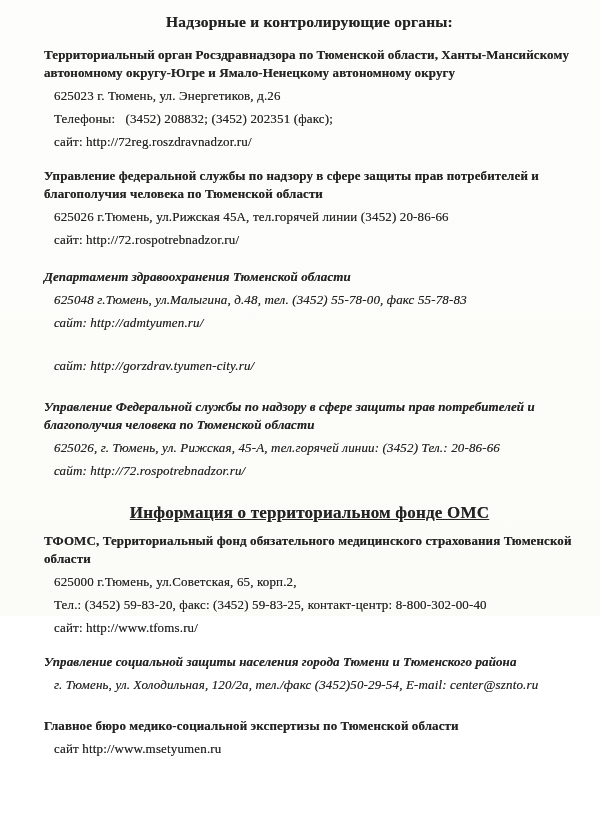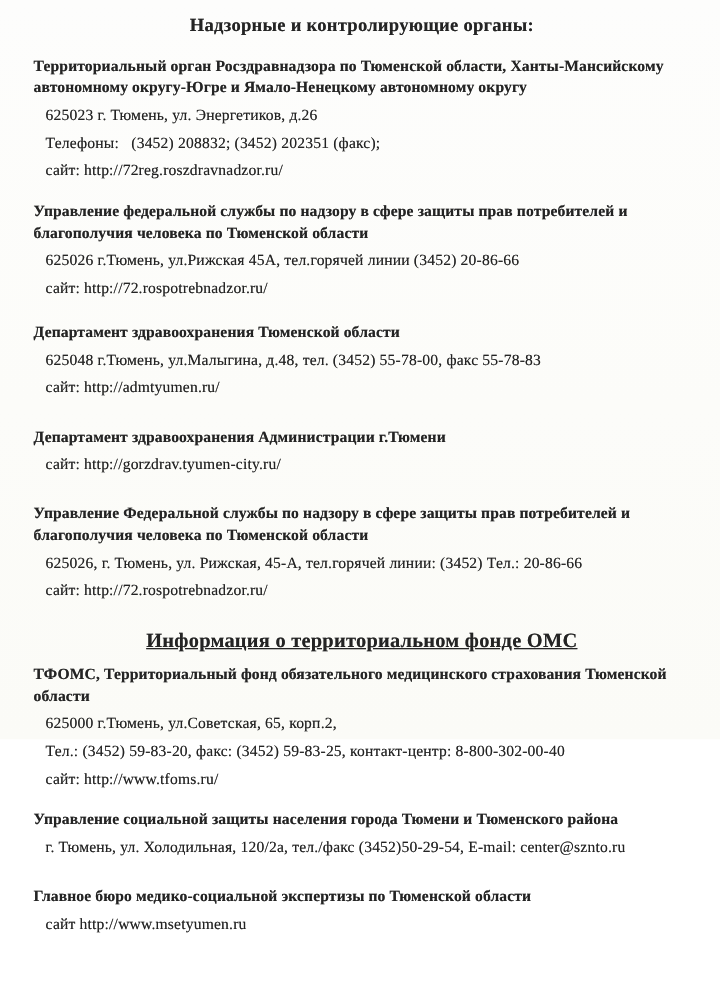--- a/index.html
+++ b/index.html
@@ -7,21 +7,21 @@
     padding: 0;
     width: 600px;
     height: 818px;
     background: #ffffff;
     overflow: hidden;
   }
   .page {
     box-sizing: border-box;
     width: 600px;
     height: 616px;
-    padding: 13px 34px 0 37px;
+    padding: 13px 34px 0 53px;
     background: linear-gradient(180deg, #fdfdfc 0%, #fcfcf9 55%, #fbfbf7 100%);
     font-family: "Liberation Serif", "DejaVu Serif", serif;
     color: #242424;
     text-shadow: 0 0 0.45px rgba(30,30,30,0.6);
   }
   .doc-title {
     margin: 0 0 15px 0;
     text-align: center;
     font-size: 15.5px;
     font-weight: bold;
@@ -39,21 +39,21 @@
     letter-spacing: 0.1px;
   }
   .org-line {
     margin: 1px;
     font-size: 13px;
     line-height: 22px;
     white-space: pre-wrap;
     letter-spacing: 0.15px;
   }
   .gap-md { margin-bottom: 17px; }
-  .gap-lg { margin-bottom: 21px; }
+  .gap-lg { margin-bottom: 21px; font-style: italic; }
   .oms-title {
     margin: 6px 0 9px 0;
     text-align: center;
     font-size: 17px;
     font-weight: bold;
     letter-spacing: 0.2px;
     text-decoration: underline;
   }
 </style>
 </head>
@@ -76,21 +76,20 @@
     <p class="org-line">сайт: http://72.rospotrebnadzor.ru/</p>
   </section>
 
   <section class="org gap-lg">
     <h2 class="org-heading">Департамент здравоохранения Тюменской области</h2>
     <p class="org-line">625048 г.Тюмень, ул.Малыгина, д.48, тел. (3452) 55-78-00, факс 55-78-83</p>
     <p class="org-line">сайт: http://admtyumen.ru/</p>
   </section>
 
   <section class="org gap-lg">
-    <h2 class="org-heading">Департамент здравоохранения Администрации г.Тюмени</h2>
     <p class="org-line">сайт: http://gorzdrav.tyumen-city.ru/</p>
   </section>
 
   <section class="org gap-lg">
     <h2 class="org-heading">Управление Федеральной службы по надзору в сфере защиты прав потребителей и благополучия человека по Тюменской области</h2>
     <p class="org-line">625026, г. Тюмень, ул. Рижская, 45-А, тел.горячей линии: (3452) Тел.: 20-86-66</p>
     <p class="org-line">сайт: http://72.rospotrebnadzor.ru/</p>
   </section>
 
   <h1 class="oms-title">Информация о территориальном фонде ОМС</h1>

